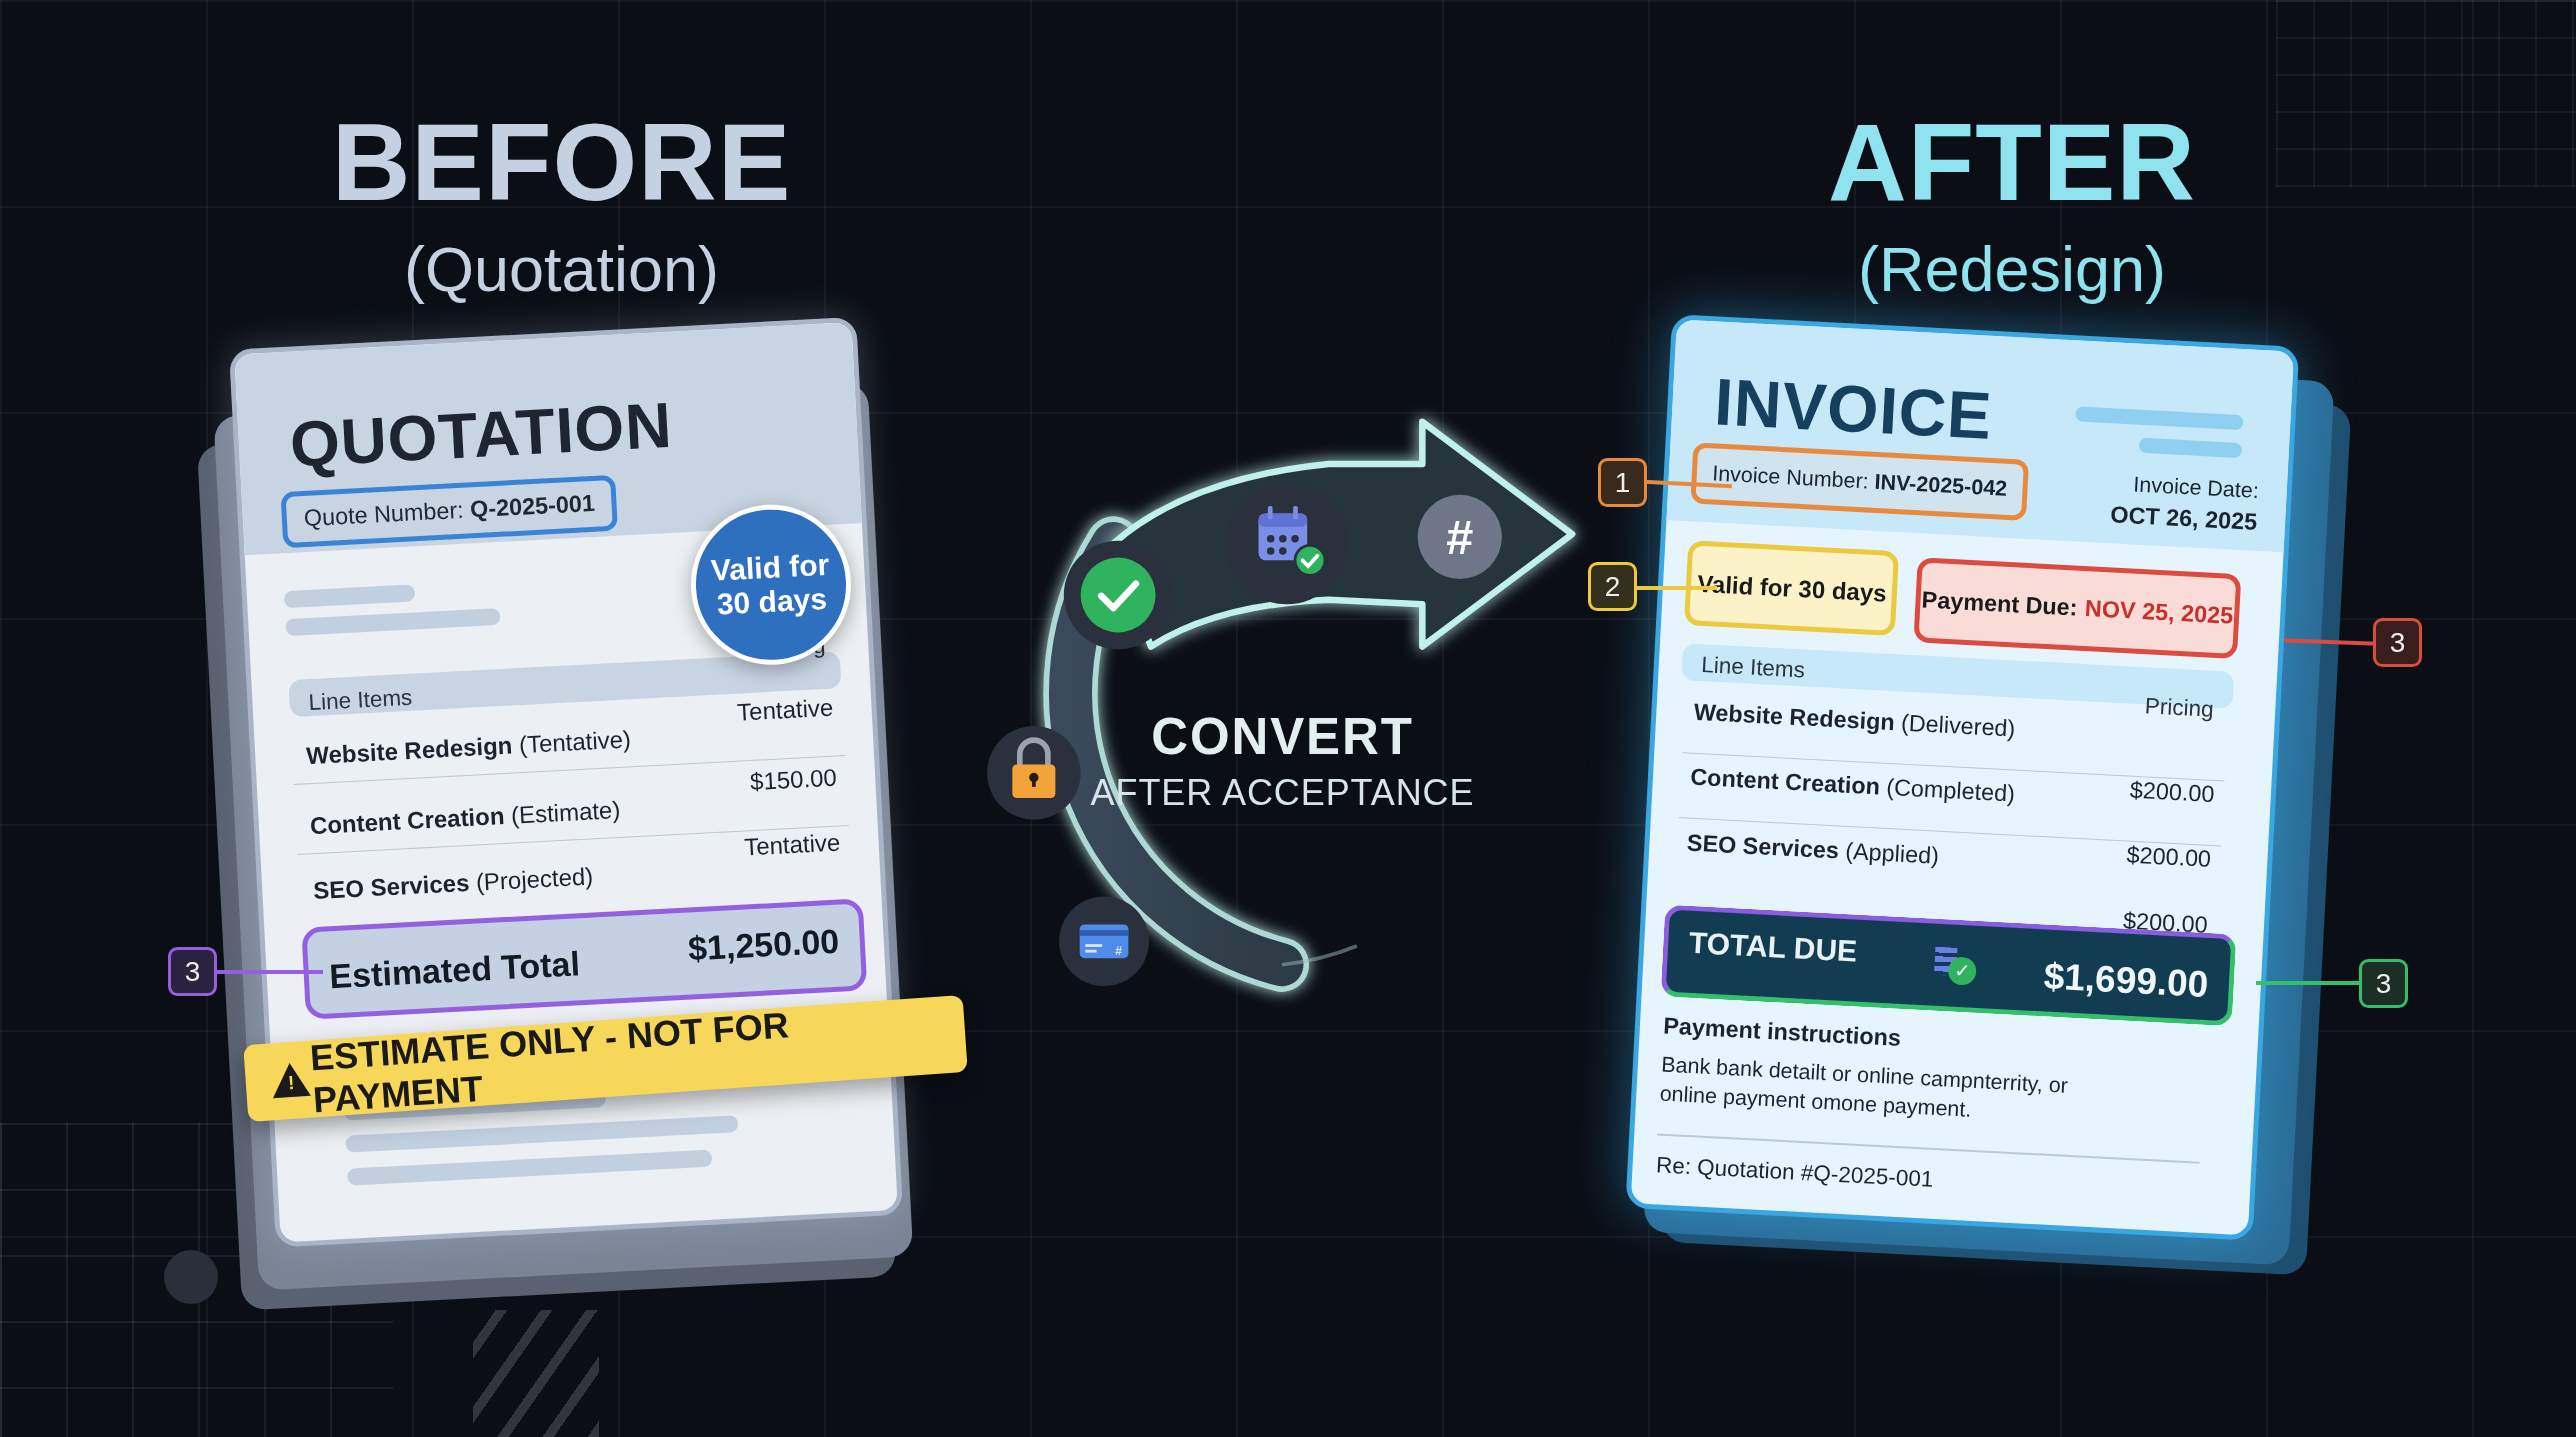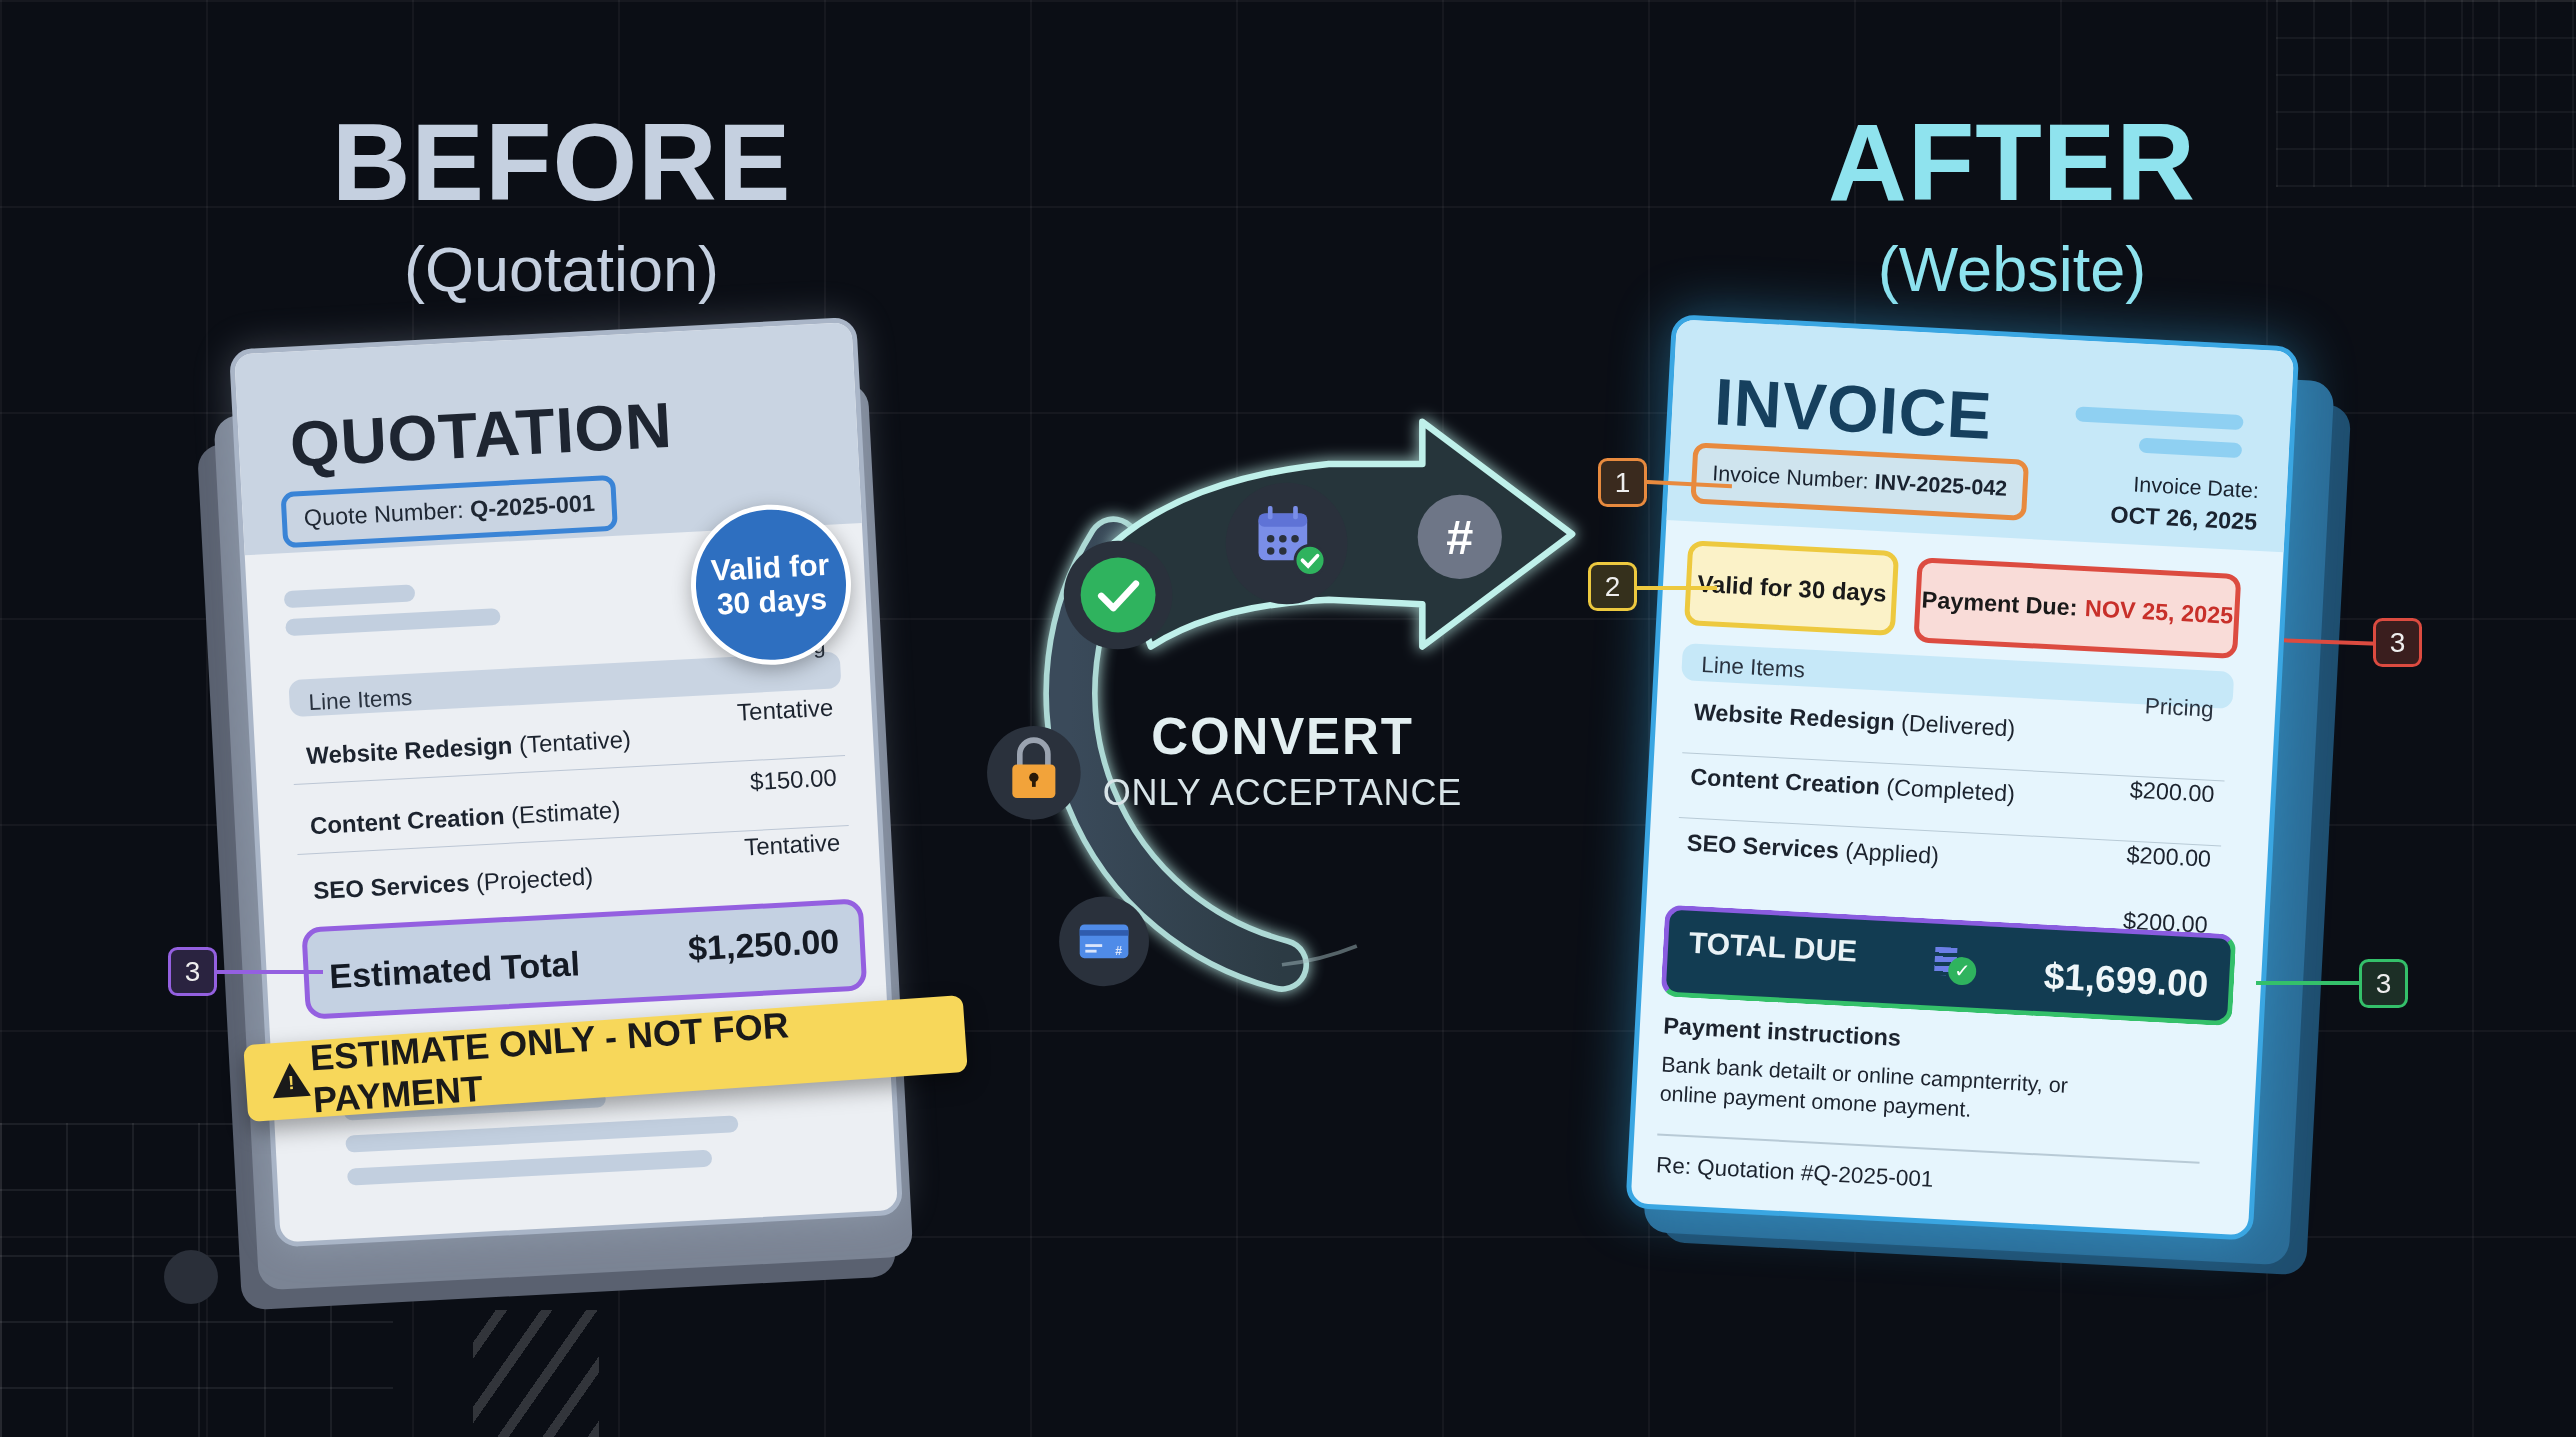--- a/index.html
+++ b/index.html
@@ -125,21 +125,21 @@
 <div class="grid-fine-bl"></div>
 <div class="stripes"></div>
 <div class="deco-dot"></div>
 
 <div class="heading before">
   <div class="big">BEFORE</div>
   <div class="sub">(Quotation)</div>
 </div>
 <div class="heading after">
   <div class="big">AFTER</div>
-  <div class="sub">(Website)</div>
+  <div class="sub">(Redesign)</div>
 </div>
 
 <div class="q-wrap">
   <div class="q-back2"></div>
   <div class="q-back1"></div>
   <div class="q-card">
     <div class="q-head"></div>
     <div class="q-title">QUOTATION</div>
     <div class="q-number">
       <span>Quote Number:</span>
@@ -248,21 +248,21 @@
     <rect x="114" y="557" width="52" height="36" rx="5" fill="#4f8be8"></rect>
     <rect x="114" y="563" width="52" height="6" fill="#2f5cae"></rect>
     <rect x="120" y="578" width="18" height="3" fill="#dbe6fb"></rect>
     <rect x="120" y="584" width="12" height="3" fill="#dbe6fb"></rect>
     <text x="152" y="590" font-family="Liberation Sans, sans-serif" font-weight="700" font-size="13" fill="#dbe6fb">#</text>
   </g>
 </svg>
 
 <div class="conv-text">
   <div class="big">CONVERT</div>
-  <div class="sub">ONLY ACCEPTANCE</div>
+  <div class="sub">AFTER ACCEPTANCE</div>
 </div>
 
 <div class="i-wrap">
   <div class="i-back2"></div>
   <div class="i-back1"></div>
   <div class="i-card">
     <div class="i-head"></div>
     <div class="i-title">INVOICE</div>
     <div class="i-hl1"></div>
     <div class="i-hl2"></div>

